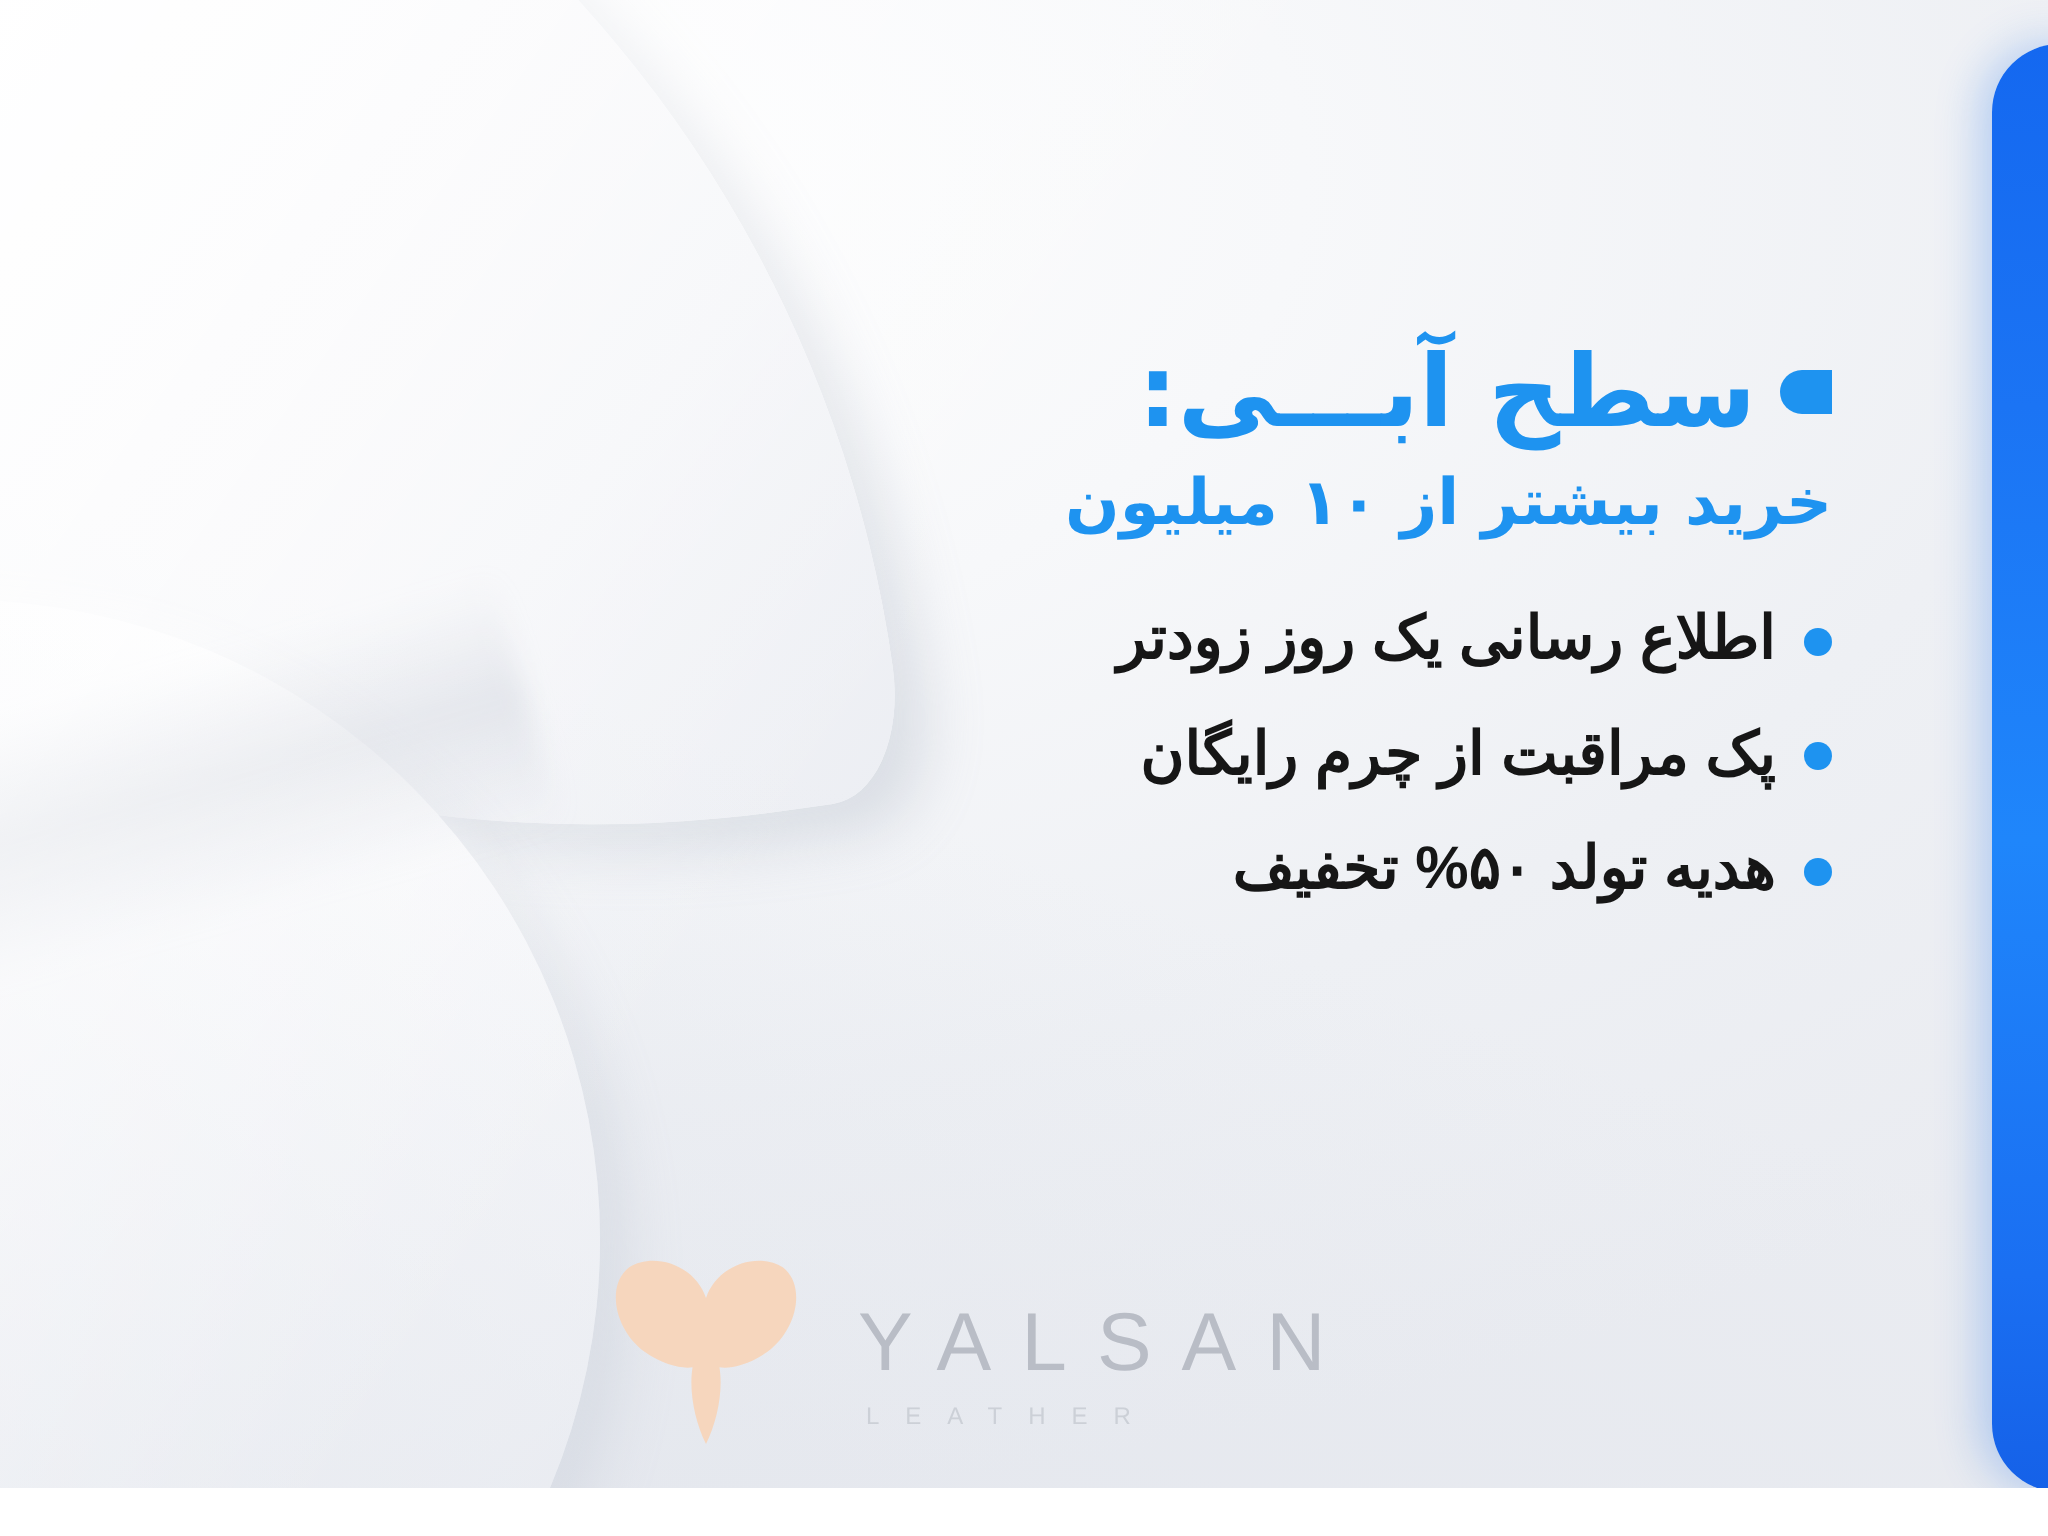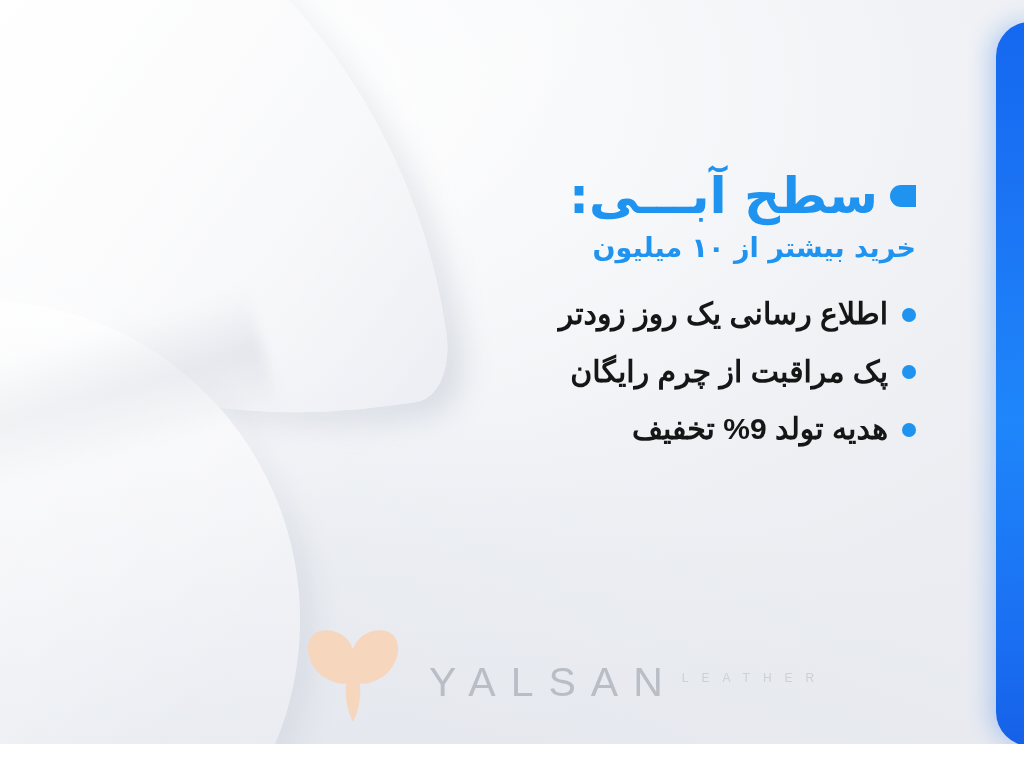--- a/index.html
+++ b/index.html
@@ -105,21 +105,21 @@
     font-size: 50px;
     font-weight: 700;
     color: #1e93f0;
     letter-spacing: 0px;
     line-height: 1.12;
     white-space: nowrap;
   }
   .headline-2 {
     margin-top: 8px;
     font-family: "DejaVu Sans", sans-serif;
-    font-size: 27px;
+    font-size: 32px;
     font-weight: 700;
     color: #1e93f0;
     line-height: 1.2;
     white-space: nowrap;
   }
 
   .bullets {
     margin-top: 30px;
     list-style: none;
     padding: 0;
@@ -160,21 +160,21 @@
     align-items: center;
     gap: 28px;
   }
   .logo-mark {
     width: 96px;
     height: 100px;
     flex: 0 0 auto;
   }
   .logo-words {
     display: flex;
-    flex-direction: row;
+    flex-direction: column;
     align-items: flex-start;
     padding-top: 16px;
   }
   .logo-name {
     font-family: "Liberation Sans", sans-serif;
     font-size: 41px;
     font-weight: 400;
     letter-spacing: 15px;
     color: #b9bdc6;
     line-height: 1;
@@ -218,21 +218,21 @@
       <li class="bullet-item">
         <span class="bullet-dot"></span>
         <span class="bullet-text">اطلاع رسانی یک روز زودتر</span>
       </li>
       <li class="bullet-item">
         <span class="bullet-dot"></span>
         <span class="bullet-text">پک مراقبت از چرم رایگان</span>
       </li>
       <li class="bullet-item">
         <span class="bullet-dot"></span>
-        <span class="bullet-text">هدیه تولد 9% تخفیف</span>
+        <span class="bullet-text">هدیه تولد ۵۰% تخفیف</span>
       </li>
     </ul>
 
   </div>
 
   <div class="logo">
     <svg class="logo-mark" viewBox="0 0 100 104">
       <path d="M50 26
                C44 8, 22 2, 10 10
                C-2 19, 2 42, 18 54

